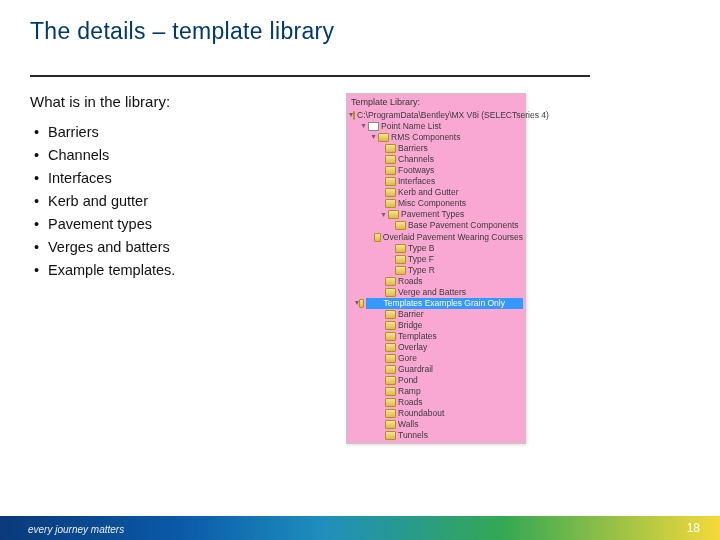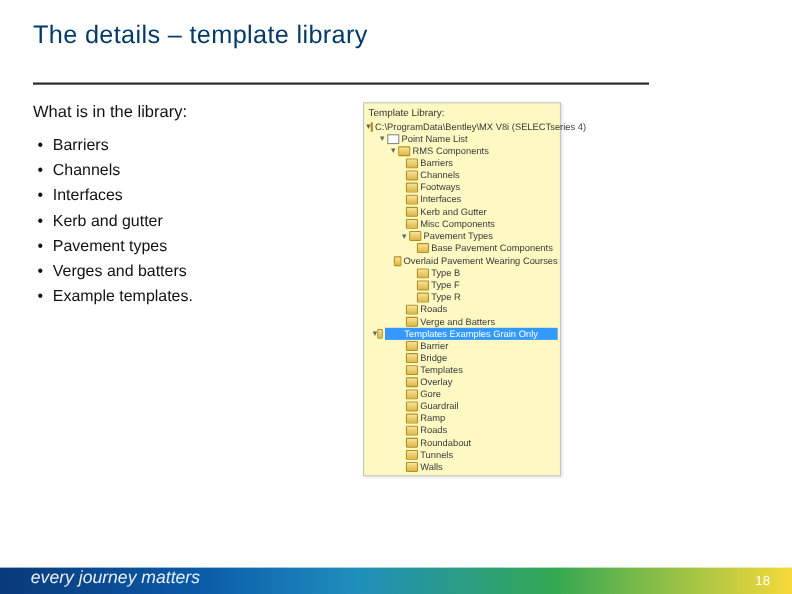--- a/index.html
+++ b/index.html
@@ -1,39 +1,39 @@
 <!DOCTYPE html>
 <html><head>
 <meta charset="utf-8">
 <style>
   * { box-sizing: border-box; margin: 0; padding: 0; }
   body { width: 720px; height: 540px; background: #fff; font-family: Arial, sans-serif; position: relative; overflow: hidden; }
   .slide { width: 100%; height: 100%; padding: 18px 30px 0 30px; position: relative; }
   .title { font-size: 23px; color: #003a6b; font-weight: normal; margin-bottom: 30px; letter-spacing: 0.3px; }
   .rule { border: none; border-top: 2px solid #2a2a2a; width: 560px; margin-bottom: 16px; }
-  .content { display: flex; gap: 20px; }
+  .content { display: flex; gap: 36px; }
   .left { width: 280px; }
   .question { font-size: 15px; color: #111; margin-bottom: 14px; }
   ul.bullets { list-style: none; padding-left: 4px; }
   ul.bullets li { font-size: 14.5px; color: #111; margin-bottom: 7px; padding-left: 14px; position: relative; }
   ul.bullets li::before { content: "•"; position: absolute; left: 0; top: 0; color: #111; }
-  .panel { width: 180px; border: 1px solid #c5c5c5; background: #fef9c3; font-size: 9px; padding: 2px; box-shadow: 1px 1px 3px rgba(0,0,0,0.15); }
+  .panel { width: 180px; border: 1px solid #c5c5c5; background: #f9a8d4; font-size: 9px; padding: 2px; box-shadow: 1px 1px 3px rgba(0,0,0,0.15); }
   .panel-title { font-size: 9px; color: #333; padding: 1px 2px 3px 2px; }
   .tree { line-height: 1.3; }
   .tree-row { display: flex; align-items: center; white-space: nowrap; }
   .tree-row .indent { display: inline-block; }
   .folder-icon, .file-icon, .page-icon { width: 11px; height: 9px; display: inline-block; margin-right: 2px; vertical-align: middle; }
   .folder-icon { background: linear-gradient(#f7e39b,#e0b848); border: 0.5px solid #b38f1f; border-radius: 1px; }
   .page-icon { background: #fff; border: 0.5px solid #888; }
   .expander { width: 9px; height: 9px; display: inline-flex; align-items: center; justify-content: center; font-size: 8px; color: #666; }
   .tree-label { color: #3a3a3a; font-size: 8.5px; }
   .highlight { background: #3399ff; color: #fff; padding: 0 18px; }
   .footer { position: absolute; bottom: 0; left: 0; right: 0; height: 36px; }
   .footer-gradient { position: absolute; bottom: 0; left: 0; right: 0; height: 24px; background: linear-gradient(to right, #0a3a7a 0%, #0a5aa8 25%, #1f8fbd 45%, #34a853 70%, #f6d93a 100%); }
-  .footer-tagline { position: absolute; bottom: 5px; left: 28px; font-size: 16px; font-style: italic; color: #fff; font-family: "Segoe Script", cursive, Arial; z-index: 2; opacity: 0.9; }
+  .footer-tagline { position: absolute; bottom: 5px; left: 28px; font-size: 10px; font-style: italic; color: #fff; font-family: "Segoe Script", cursive, Arial; z-index: 2; opacity: 0.9; }
   .page-number { position: absolute; right: 20px; bottom: 5px; color: #fff; font-size: 12px; z-index: 2; }
 </style>
 </head>
 <body>
 
 <div class="slide">
   <h1 class="title">The details – template library</h1>
   <hr class="rule">
   <div class="content">
     <div class="left">
@@ -171,41 +171,46 @@
             <span class="tree-label">Gore</span>
           </div>
         <div class="tree-row">
             <span class="indent" style="width:36px"></span>
             <span class="folder-icon"></span>
             <span class="tree-label">Guardrail</span>
           </div>
         <div class="tree-row">
             <span class="indent" style="width:36px"></span>
             <span class="folder-icon"></span>
+            <span class="tree-label">Pond</span>
+          </div>
+        <div class="tree-row">
+            <span class="indent" style="width:36px"></span>
+            <span class="folder-icon"></span>
             <span class="tree-label">Ramp</span>
           </div>
         <div class="tree-row">
             <span class="indent" style="width:36px"></span>
             <span class="folder-icon"></span>
             <span class="tree-label">Roads</span>
           </div>
         <div class="tree-row">
             <span class="indent" style="width:36px"></span>
             <span class="folder-icon"></span>
             <span class="tree-label">Roundabout</span>
           </div>
         <div class="tree-row">
             <span class="indent" style="width:36px"></span>
             <span class="folder-icon"></span>
+            <span class="tree-label">Walls</span>
+          </div>
+        <div class="tree-row">
+            <span class="indent" style="width:36px"></span>
+            <span class="folder-icon"></span>
             <span class="tree-label">Tunnels</span>
-          </div>
-        <div class="tree-row">
-            <span class="indent" style="width:36px"></span>
-            <span class="folder-icon"></span>
-            <span class="tree-label">Walls</span>
           </div>
       </div>
     </div>
   </div>
 </div>
 
 <div class="footer">
   <div class="footer-gradient"></div>
   <div class="footer-tagline">every journey matters</div>
   <div class="page-number">18</div>

